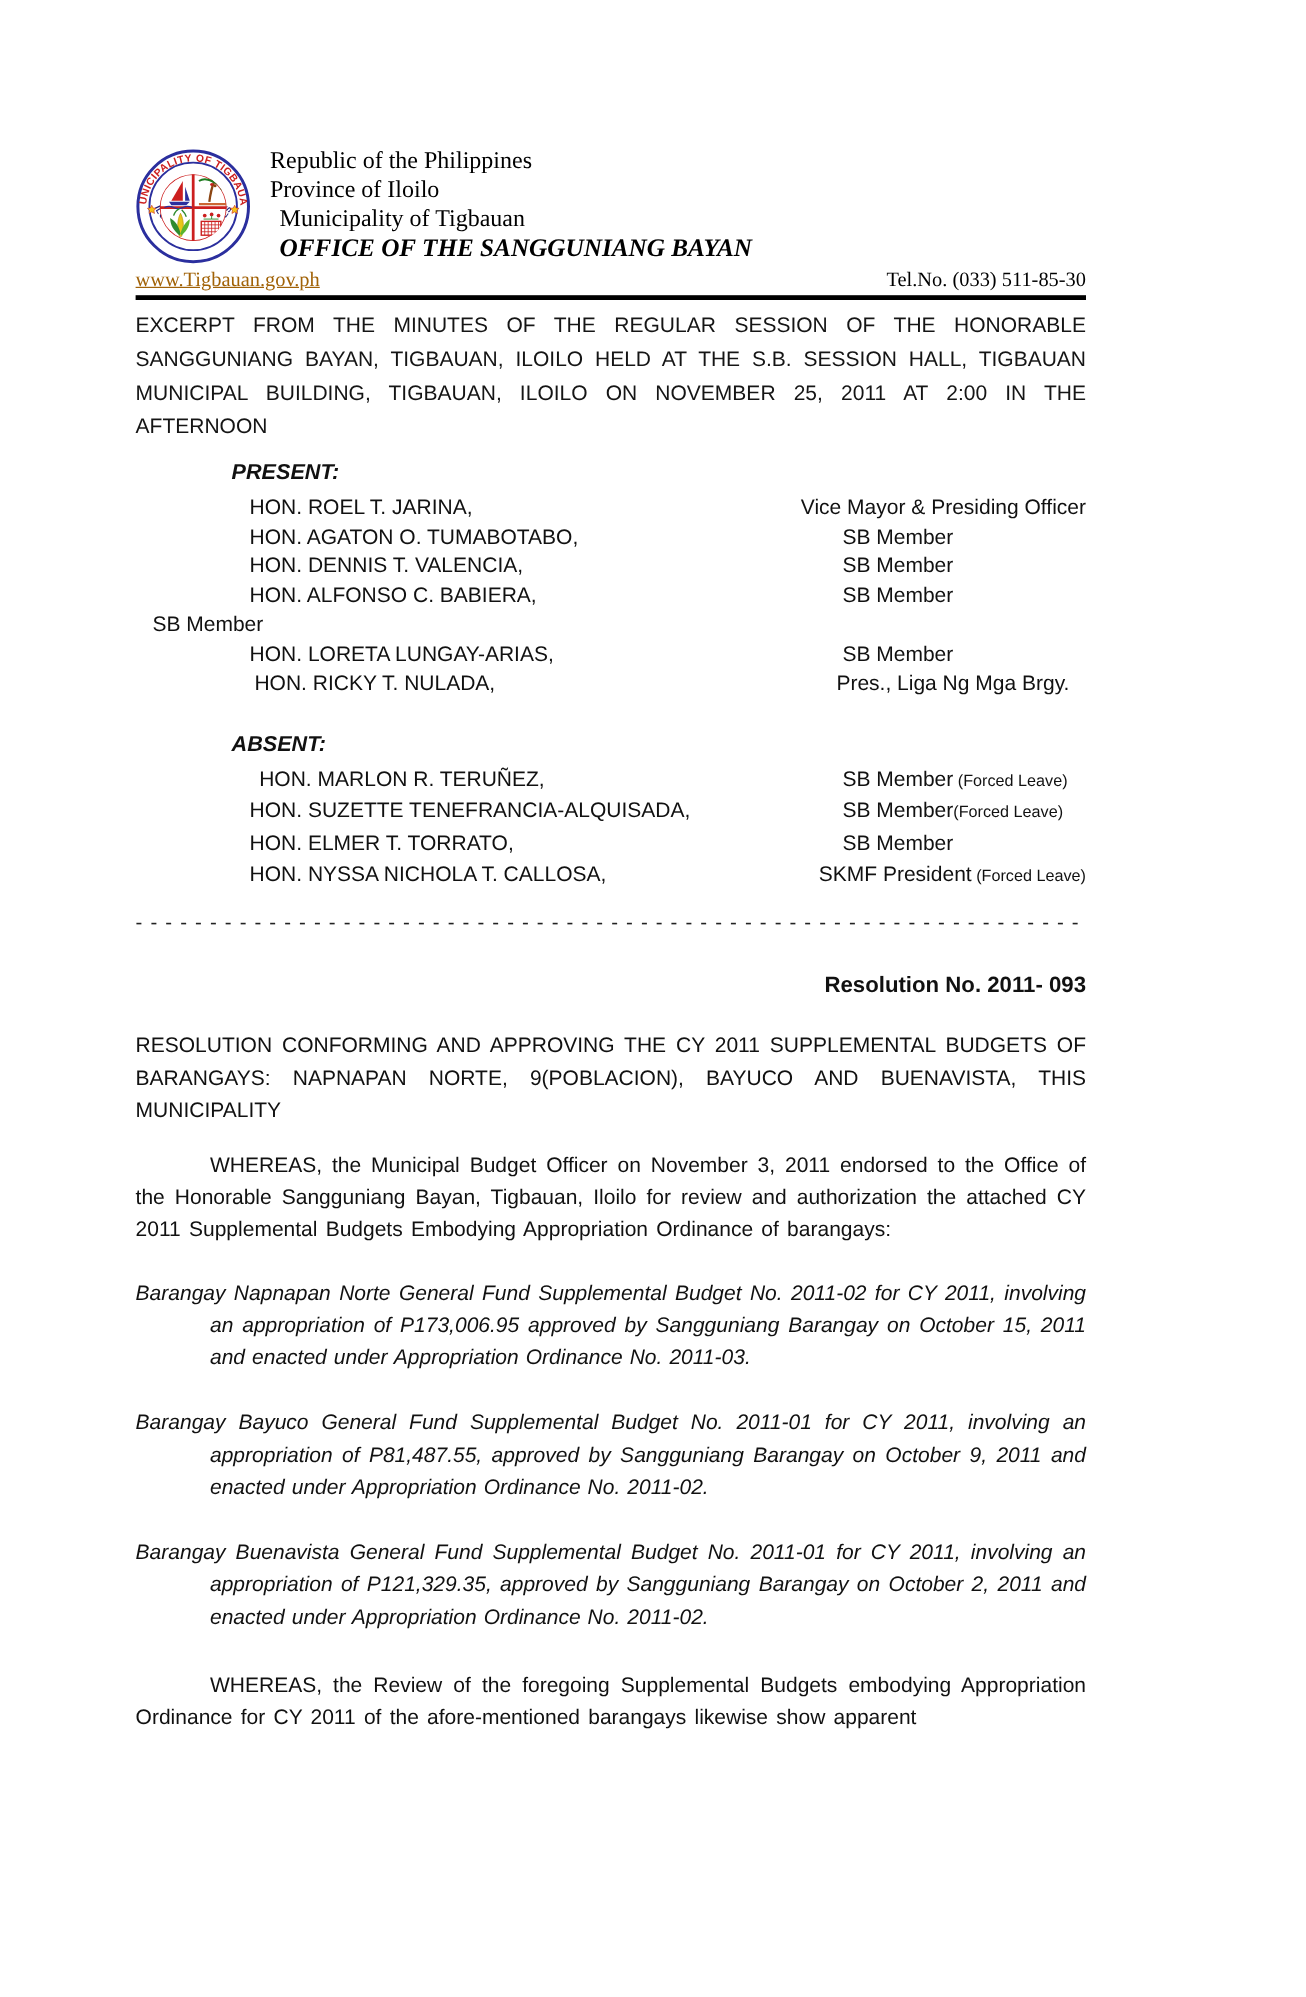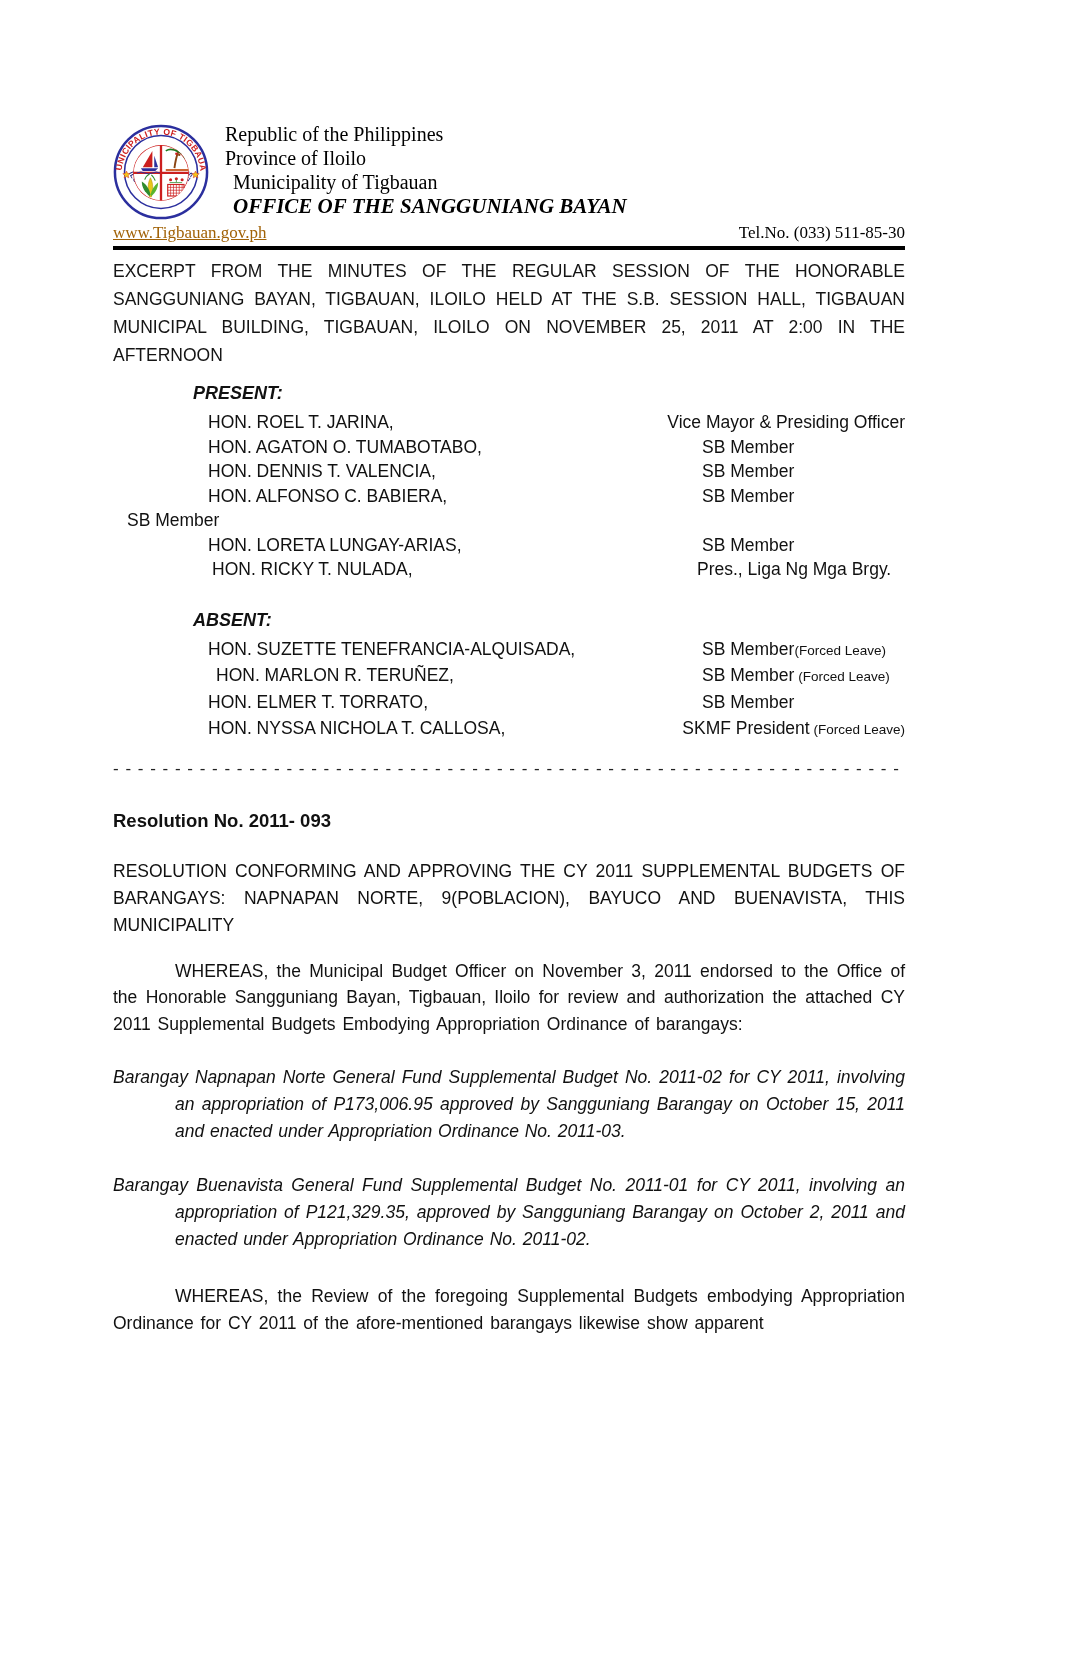--- a/index.html
+++ b/index.html
@@ -63,21 +63,21 @@
   .forced-note { font-size: 13.5px; }
   .absent-block { margin-top: 26px; }
   .dashed-sep {
     margin-top: 16px;
     font-size: 17px; letter-spacing: 1px;
     white-space: nowrap; overflow: hidden;
     color: #222;
   }
   .res-number {
     margin-top: 30px;
-    text-align: left;
+    text-align: right;
     font-weight: bold; font-size: 18.5px; line-height: 24px;
   }
   .res-title {
     margin-top: 25px;
     font-size: 17.5px; line-height: 27px;
     text-align: justify; word-spacing: 3px;
   }
   .whereas {
     margin-top: 19px;
     font-size: 17.5px; line-height: 26.5px;
@@ -188,42 +188,43 @@
     </div>
     <div class="member-row">
       <span class="member-name" style="padding-left:99px">HON. RICKY T. NULADA,</span>
       <span class="member-role mid">Pres., Liga Ng Mga Brgy.</span>
     </div>
   </div>
 
   <div class="absent-block">
     <div class="section-label">ABSENT:</div>
     <div class="member-row">
+      <span class="member-name" style="padding-left:103px">HON. MARLON R. TERUÑEZ,</span>
+      <span class="member-role"><span>SB Member</span><span class="forced-note"> (Forced Leave)</span></span>
+    </div>
+    <div class="member-row">
       <span class="member-name">HON. SUZETTE TENEFRANCIA-ALQUISADA,</span>
       <span class="member-role"><span>SB Member</span><span class="forced-note">(Forced Leave)</span></span>
     </div>
     <div class="member-row">
-      <span class="member-name" style="padding-left:103px">HON. MARLON R. TERUÑEZ,</span>
-      <span class="member-role"><span>SB Member</span><span class="forced-note"> (Forced Leave)</span></span>
-    </div>
-    <div class="member-row">
       <span class="member-name">HON. ELMER T. TORRATO,</span>
       <span class="member-role"><span>SB Member</span><span class="forced-note"></span></span>
     </div>
     <div class="member-row">
       <span class="member-name">HON. NYSSA NICHOLA T. CALLOSA,</span>
       <span class="member-role"><span>SKMF President</span><span class="forced-note"> (Forced Leave)</span></span>
     </div>
   </div>
 
   <div class="dashed-sep">- - - - - - - - - - - - - - - - - - - - - - - - - - - - - - - - - - - - - - - - - - - - - - - - - - - - - - - - - - - - - - - - - - - - - - - - - - - - - - - -</div>
 
   <div class="res-number">Resolution No. 2011- 093</div>
   <div class="res-title">RESOLUTION CONFORMING AND APPROVING THE CY 2011 SUPPLEMENTAL BUDGETS OF BARANGAYS: NAPNAPAN NORTE, 9(POBLACION), BAYUCO AND BUENAVISTA, THIS MUNICIPALITY</div>
 
   <div class="whereas">WHEREAS, the Municipal Budget Officer on November 3, 2011 endorsed to the Office of the Honorable Sangguniang Bayan, Tigbauan, Iloilo for review and authorization the attached CY 2011 Supplemental Budgets Embodying Appropriation Ordinance of barangays:</div>
 
   <div class="budget-item">Barangay Napnapan Norte General Fund Supplemental Budget No. 2011-02 for CY 2011, involving an appropriation of P173,006.95 approved by Sangguniang Barangay on October 15, 2011 and enacted under Appropriation Ordinance No. 2011-03.</div>
+  <div class="budget-item">Barangay Bayuco General Fund Supplemental Budget No. 2011-01 for CY 2011, involving an appropriation of P81,487.55, approved by Sangguniang Barangay on October 9, 2011 and enacted under Appropriation Ordinance No. 2011-02.</div>
   <div class="budget-item">Barangay Buenavista General Fund Supplemental Budget No. 2011-01 for CY 2011, involving an appropriation of P121,329.35, approved by Sangguniang Barangay on October 2, 2011 and enacted under Appropriation Ordinance No. 2011-02.</div>
 
   <div class="whereas whereas-last">WHEREAS, the Review of the foregoing Supplemental Budgets embodying Appropriation Ordinance for CY 2011 of the afore-mentioned barangays likewise show apparent</div>
 
 </div>
 
 </body></html>

